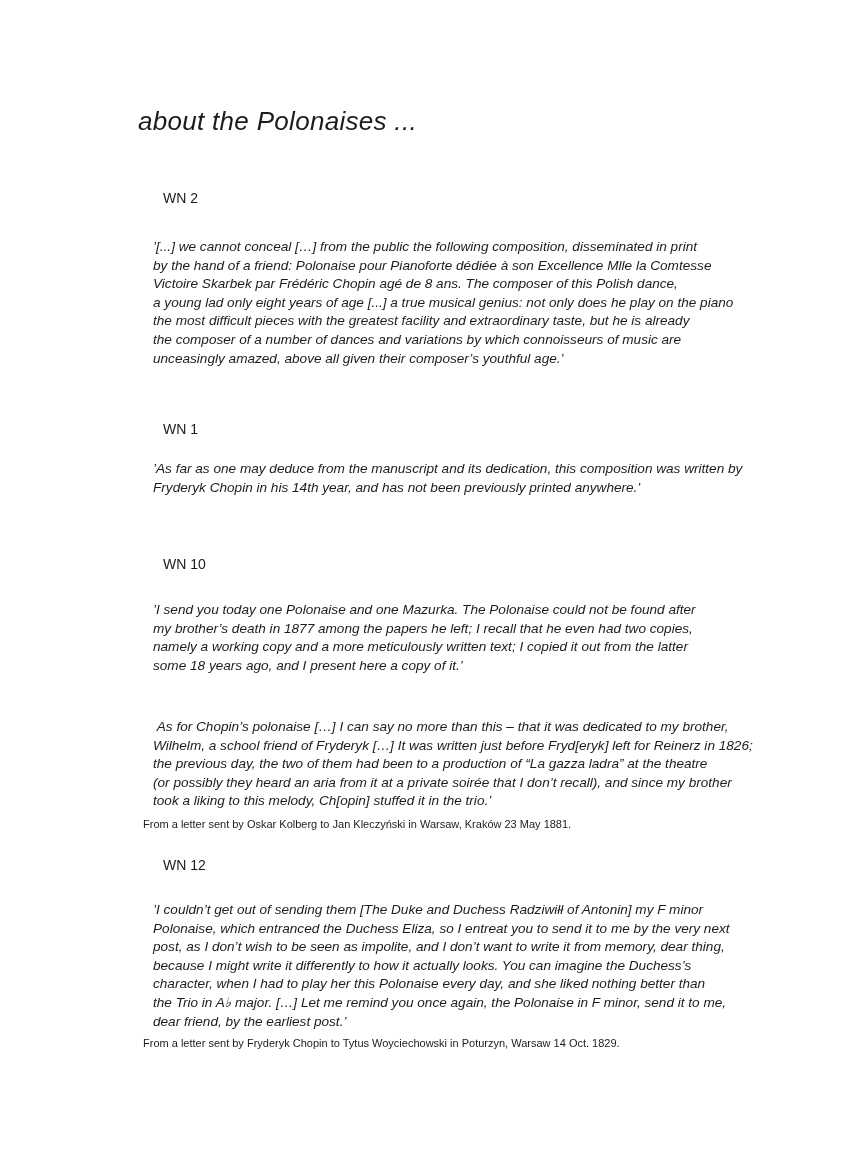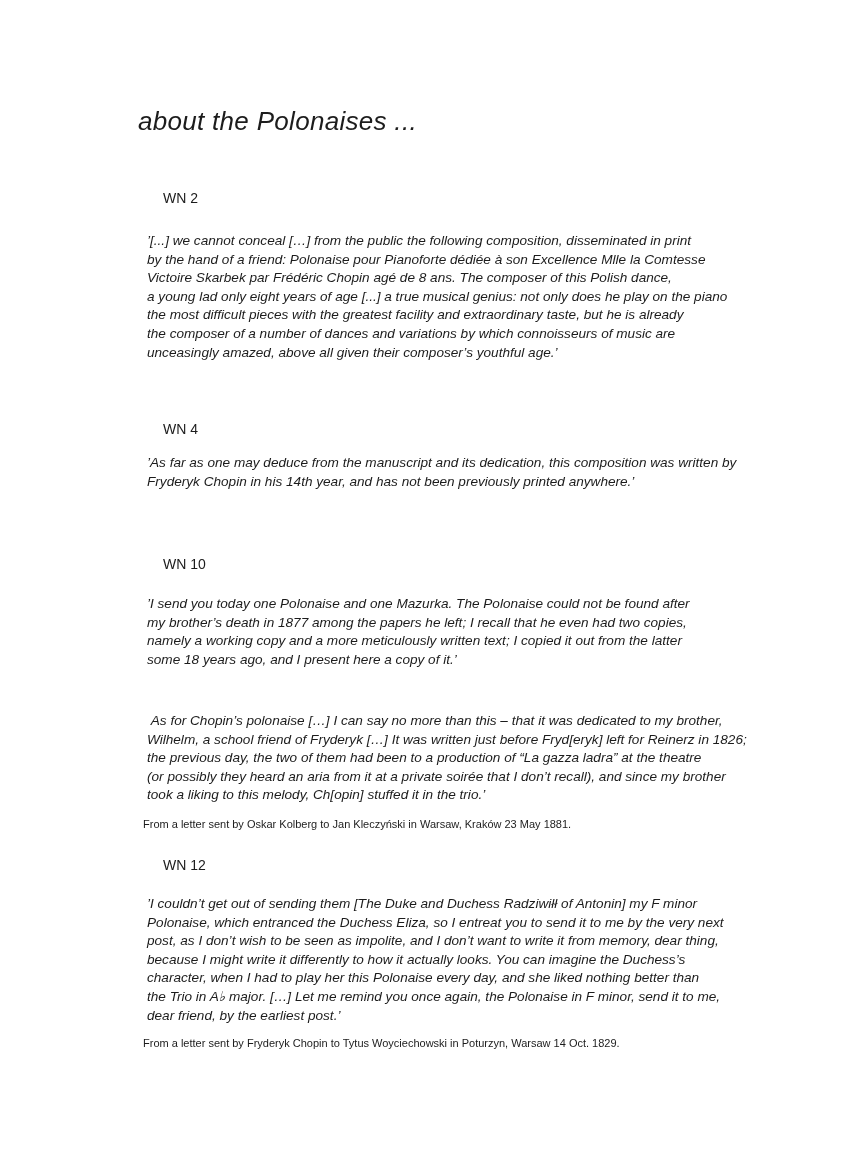--- a/index.html
+++ b/index.html
@@ -32,21 +32,21 @@
     left: 143px;
     font-size: 14px;
     line-height: 16px;
     font-style: normal;
     margin-left: 20px;
   }
   .quote {
     position: absolute;
     left: 143px;
     width: 690px;
-    margin: 4px;
+    margin: 10px;
     font-size: 13.6px;
     font-style: italic;
     line-height: 18.6px;
     white-space: pre-line;
   }
   .cite {
     position: absolute;
     left: 143px;
     width: 690px;
     margin: 0;
@@ -67,21 +67,21 @@
 
   <div class="wn-label" style="top:190px">WN 2</div>
   <p class="quote" style="top:228px">’[...] we cannot conceal […] from the public the following composition, disseminated in print
 by the hand of a friend: Polonaise pour Pianoforte dédiée à son Excellence Mlle la Comtesse
 Victoire Skarbek par Frédéric Chopin agé de 8 ans. The composer of this Polish dance,
 a young lad only eight years of age [...] a true musical genius: not only does he play on the piano
 the most difficult pieces with the greatest facility and extraordinary taste, but he is already
 the composer of a number of dances and variations by which connoisseurs of music are
 unceasingly amazed, above all given their composer’s youthful age.’</p>
 
-  <div class="wn-label" style="top:421px">WN 4</div>
+  <div class="wn-label" style="top:421px">WN 1</div>
   <p class="quote" style="top:450px">’As far as one may deduce from the manuscript and its dedication, this composition was written by
 Fryderyk Chopin in his 14th year, and has not been previously printed anywhere.’</p>
 
   <div class="wn-label" style="top:556px">WN 10</div>
   <p class="quote" style="top:591px">’I send you today one Polonaise and one Mazurka. The Polonaise could not be found after
 my brother’s death in 1877 among the papers he left; I recall that he even had two copies,
 namely a working copy and a more meticulously written text; I copied it out from the latter
 some 18 years ago, and I present here a copy of it.’</p>
   <p class="quote" style="top:708px">&nbsp;As for Chopin’s polonaise […] I can say no more than this – that it was dedicated to my brother,
 Wilhelm, a school friend of Fryderyk […] It was written just before Fryd[eryk] left for Reinerz in 1826;

